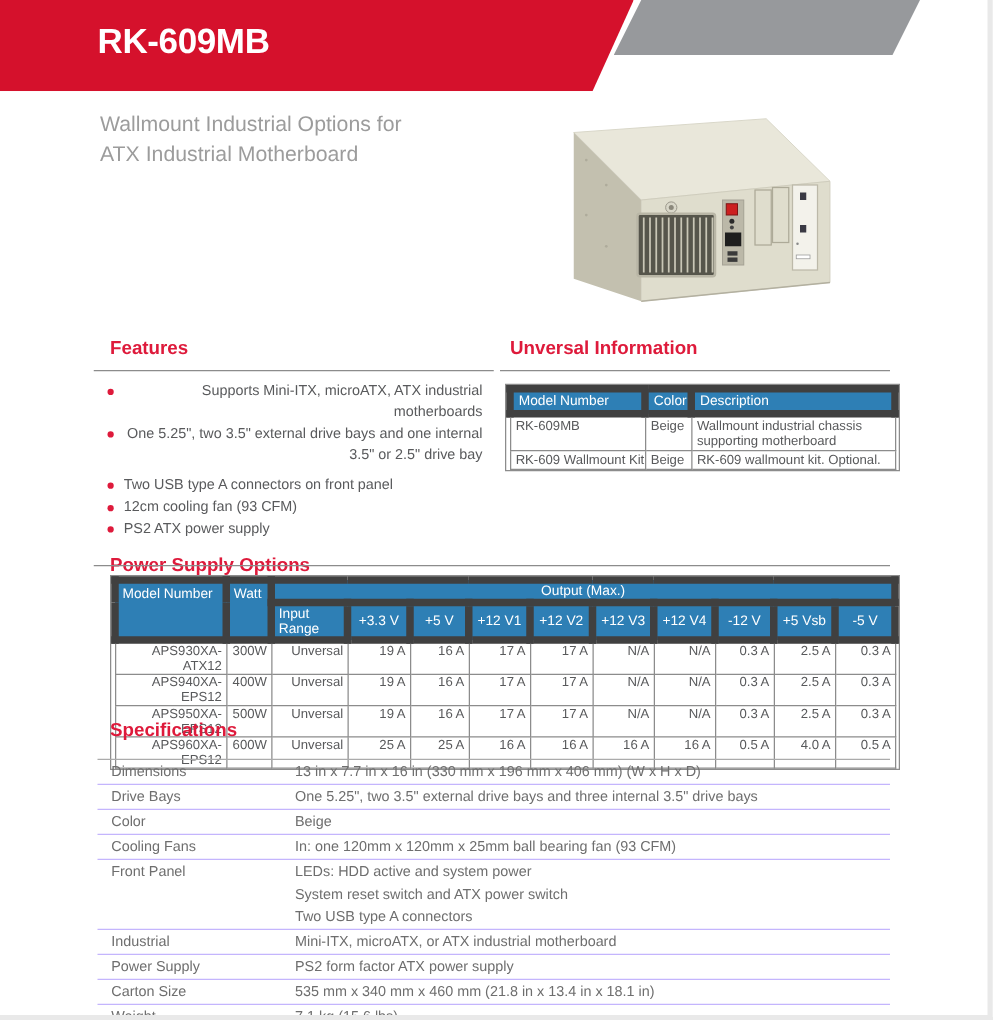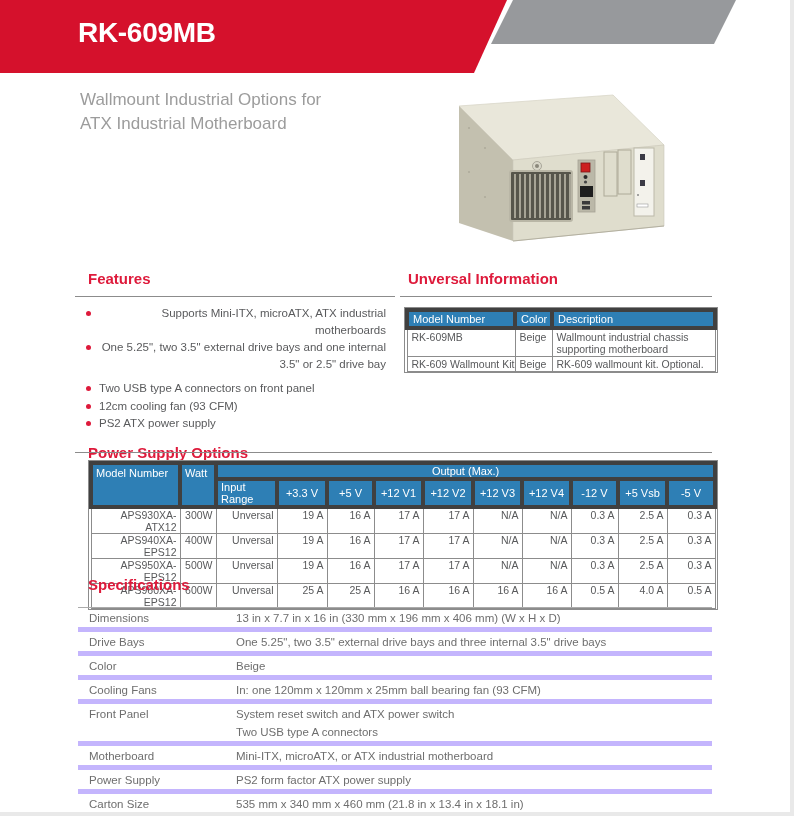--- a/index.html
+++ b/index.html
@@ -24,33 +24,33 @@
   
   .features-list { position:absolute; left:86px; top:305px; width:300px; list-style:none;text-align:right; }
   .features-list li { display:flex; font-size:11.5px; line-height:16.5px; color:#595A5C; margin-bottom:1px; }
   .features-list li.gap-after { margin-bottom:8px; }
   .bullet { width:5px; height:5px; border-radius:50%; background:#DE1A3B; margin:6px 8px 0 0; flex:0 0 5px; }
 
   
   .tbl-wrap { position:absolute; border:1px solid #8C8C8C; }
   table { border-collapse:collapse; table-layout:fixed; }
   th { background:#2E7FB5; color:#FFFFFF; font-weight:normal; font-size:11px; text-align:left;
-       padding:1px 4px; border:4px solid #404040; }
+       padding:1px 4px; border:6px solid #404040; }
   td { font-size:10.5px; color:#58595B; padding:1px 4px; border:1px solid #8C8C8C; vertical-align:top; }
   .ordering-table { width:308px; }
   .ordering-table td.nowrap { white-space:nowrap; overflow:hidden; }
   .power-table { width:624px; }
   .power-table th.num, .power-table th.outmax { text-align:center; }
   .power-table td { padding:0 3px; height:15px;text-align:right; }
   .power-table th { padding:0 3px; height:15px; }
   .power-table th.rspan { vertical-align:top; padding-top:2px; }
 
   
   .specs { position:absolute; left:78px; top:607px; width:634px; border-top:1px solid #ABABAB; }
-  .spec-row { display:flex; border-bottom:5px solid #c4b5fd; }
+  .spec-row { display:flex; border-bottom:1px solid #c4b5fd; }
   .spec-label { width:158px; padding-left:11px; flex:0 0 158px; font-size:11.5px; color:#6E6E6E; line-height:18px; padding-top:1px; }
   .spec-values { flex:1; padding-top:1px; }
   .spec-line { font-size:11.5px; color:#6E6E6E; line-height:18px; }
 </style>
 </head>
 <body>
 
 <div class="page">
 
   <div class="banner">
@@ -290,26 +290,27 @@
     </div>
     <div class="spec-row">
       <div class="spec-label">Cooling Fans</div>
       <div class="spec-values">
           <div class="spec-line">In: one 120mm x 120mm x 25mm ball bearing fan (93 CFM)</div>
         </div>
     </div>
     <div class="spec-row">
       <div class="spec-label">Front Panel</div>
       <div class="spec-values">
+        <div class="spec-line">LEDs: HDD active and system power</div>
         <div class="spec-line">System reset switch and ATX power switch</div>
         <div class="spec-line">Two USB type A connectors</div>
       </div>
     </div>
     <div class="spec-row">
-      <div class="spec-label">Motherboard</div>
+      <div class="spec-label">Industrial</div>
       <div class="spec-values">
           <div class="spec-line">Mini-ITX, microATX, or ATX industrial motherboard</div>
         </div>
     </div>
     <div class="spec-row">
       <div class="spec-label">Power Supply</div>
       <div class="spec-values">
           <div class="spec-line">PS2 form factor ATX power supply</div>
         </div>
     </div>

